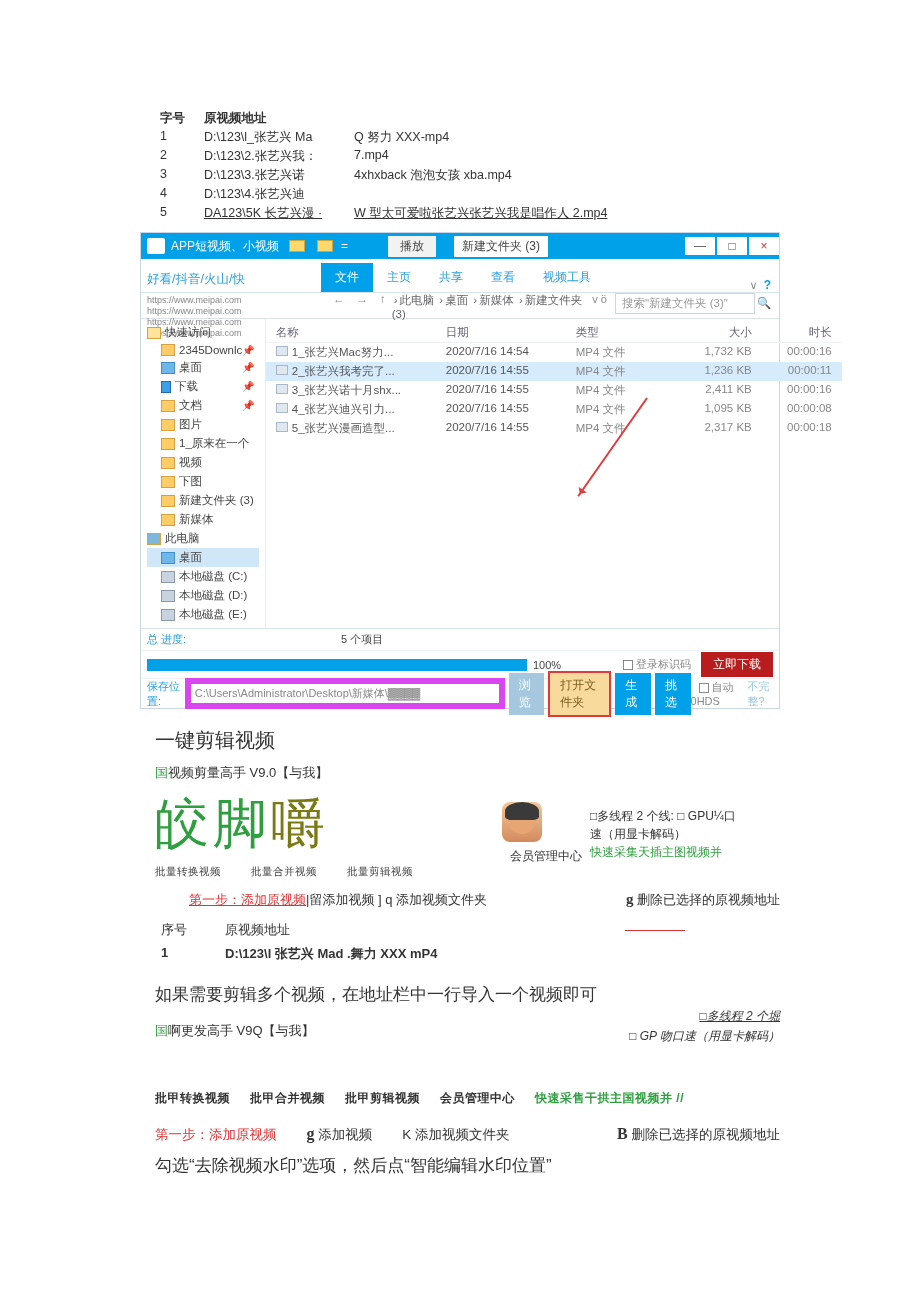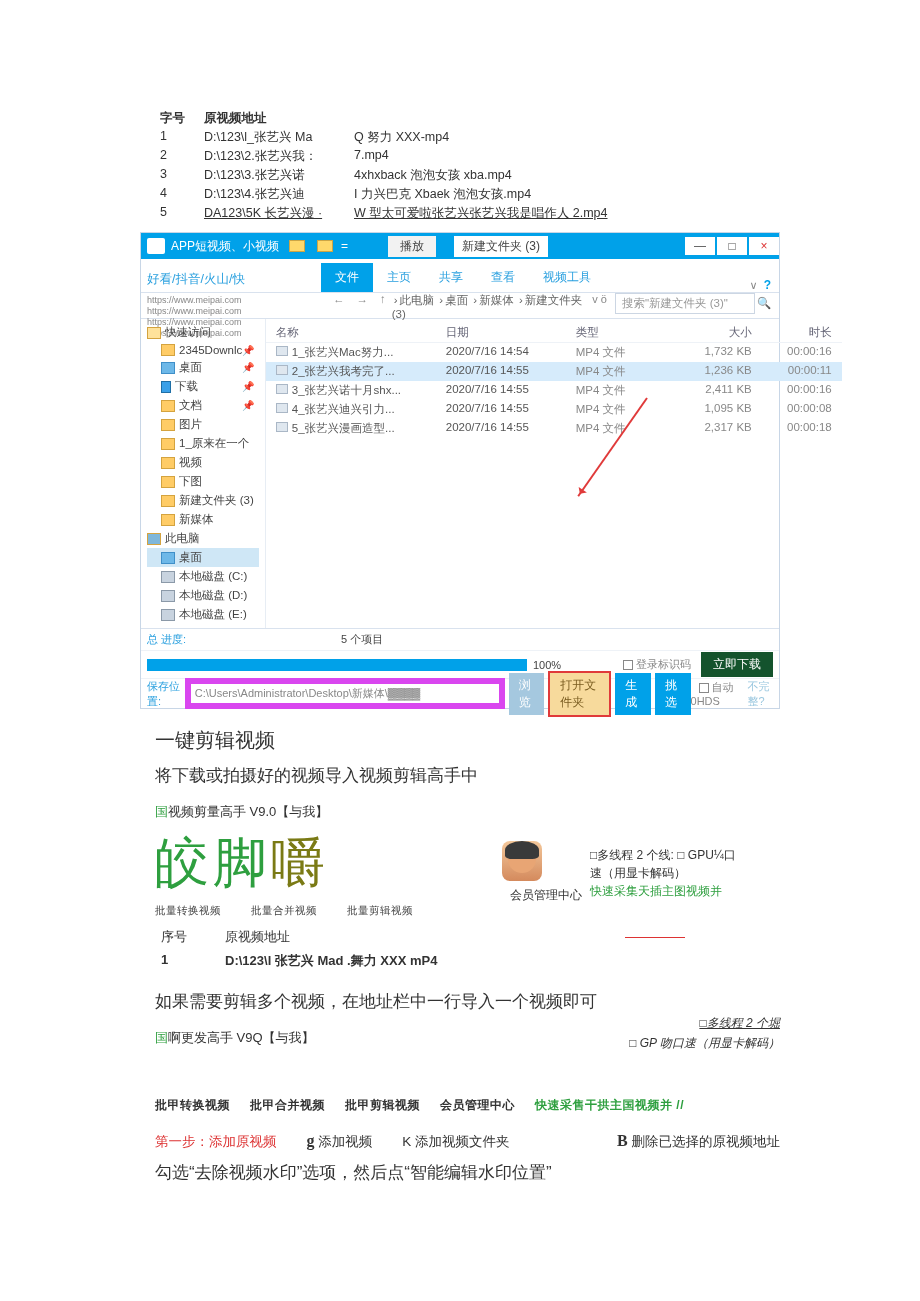--- a/index.html
+++ b/index.html
@@ -79,21 +79,21 @@
 
   .statusline { display:flex; align-items:center; border-top:1px solid #d9e2ee; height:22px; font-size:11px; color:#2aa0df; }
   .statusline .slab { width:60px; padding-left:6px; }
   .statusline .cnt { padding:0 10px; color:#444; }
 
   .progressrow { display:flex; align-items:center; height:28px; background:#fff; font-size:11px; padding:0 6px; border-top:1px solid #eef2f7;}
   .progressrow .bar { flex:0 0 380px; height:12px; background:#00a1e9; margin-right:6px; }
   .progressrow .pct { color:#444; margin-right:24px; }
   .progressrow .opts { color:#888; font-size:11px; margin-left:auto; }
   .progressrow .opts .cb { display:inline-block; width:10px; height:10px; border:1px solid #888; margin:0 3px 0 8px; vertical-align:middle;}
-  .progressrow .dlb { background:#14532d; color:#fff; padding:4px 12px; margin-left:10px; font-size:12px;}
+  .progressrow .dlb { background:#b91c1c; color:#fff; padding:4px 12px; margin-left:10px; font-size:12px;}
 
   .actionrow { display:flex; align-items:center; height:30px; font-size:11px; padding:0 6px; border-top:1px solid #eef2f7;}
   .actionrow .albl { color:#2aa0df; width:58px; }
   .actionrow .apath { border:6px solid #d946ef; color:#888; padding:2px 4px; flex:0 0 320px;}
   .actionrow .asp { flex:1; }
   .actionrow .abtn { color:#fff; background:#a5c8df; padding:4px 10px; margin-left:4px; font-size:12px;}
   .actionrow .abtn.prim { background:#00a1e9; }
   .actionrow .abtn.open { background:#f7da9c; color:#7a5c20; border:2px solid #e03a3a; }
   .actionrow .opts { color:#888; font-size:11px; }
   .actionrow .opts .cb { display:inline-block; width:10px; height:10px; border:1px solid #888; margin:0 3px 0 8px; vertical-align:middle;}
@@ -170,21 +170,20 @@
         <div class="c2">7.mp4</div>
       </div>
     <div class="row">
         <div class="c0">3</div>
         <div class="c1">D:\123\3.张艺兴诺</div>
         <div class="c2">4xhxback 泡泡女孩 xba.mp4</div>
       </div>
     <div class="row">
         <div class="c0">4</div>
         <div class="c1">D:\123\4.张艺兴迪</div>
-        <div class="c2">I 力兴巴克 Xbaek 泡泡女孩.mp4</div>
       </div>
     <div class="row last row5">
         <div class="c0">5</div>
         <div class="c1">DA123\5K 长艺兴漫 ·</div>
         <div class="c2">W 型太可爱啦张艺兴张艺兴我是唱作人 2.mp4</div>
       </div>
   </div>
 
   <div class="explorer">
     <div class="titlebar">
@@ -384,21 +383,20 @@
       <span class="abtn prim">挑选</span>
       <span class="opts">
         <span class="cb"></span><span>自动0HDS</span>
       </span>
       <span style="color:#9ac7df;font-size:11px;padding-left:10px;">不完整?</span>
     </div>
   </div>
 
   <div class="doc">
     <div class="h2">一键剪辑视频</div>
-    <div class="p">将下载或拍摄好的视频导入视频剪辑高手中</div>
   </div>
 
   <div class="appstrip">
     <div class="apptitle">
       <span class="g">国</span><span>视频剪量高手 V9.0【与我】</span>
     </div>
     <div class="striprow">
       <div>
         <div class="bigchars">
           <span>皎</span><span>脚</span><span class="olive">嚼</span>
@@ -416,20 +414,24 @@
           </div>
         <div class="mcenter">会员管理中心</div>
       </div>
       <div class="optblock">
         <div><span>□多线程 2 个线: □ GPU¼口</span></div>
         <div>速（用显卡解码）</div>
         <div class="greenlink">快速采集天插主图视频并</div>
       </div>
     </div>
 
+    <div class="step1">
+      <span class="red">第一步：添加原视频</span><span>|留添加视频 ] q 添加视频文件夹</span>
+      <span class="delright"><b>g</b> <span>删除已选择的原视频地址</span></span>
+    </div>
 
     <div class="tbl2">
       <div class="hdr">
         <div class="c0">序号</div>
         <div class="c1">原视频地址</div>
         <div class="redline"></div>
       </div>
       <div class="row">
         <div class="c0">1</div>
         <div class="c1">D:\123\l 张艺兴 Mad .舞力 XXX mP4</div>

